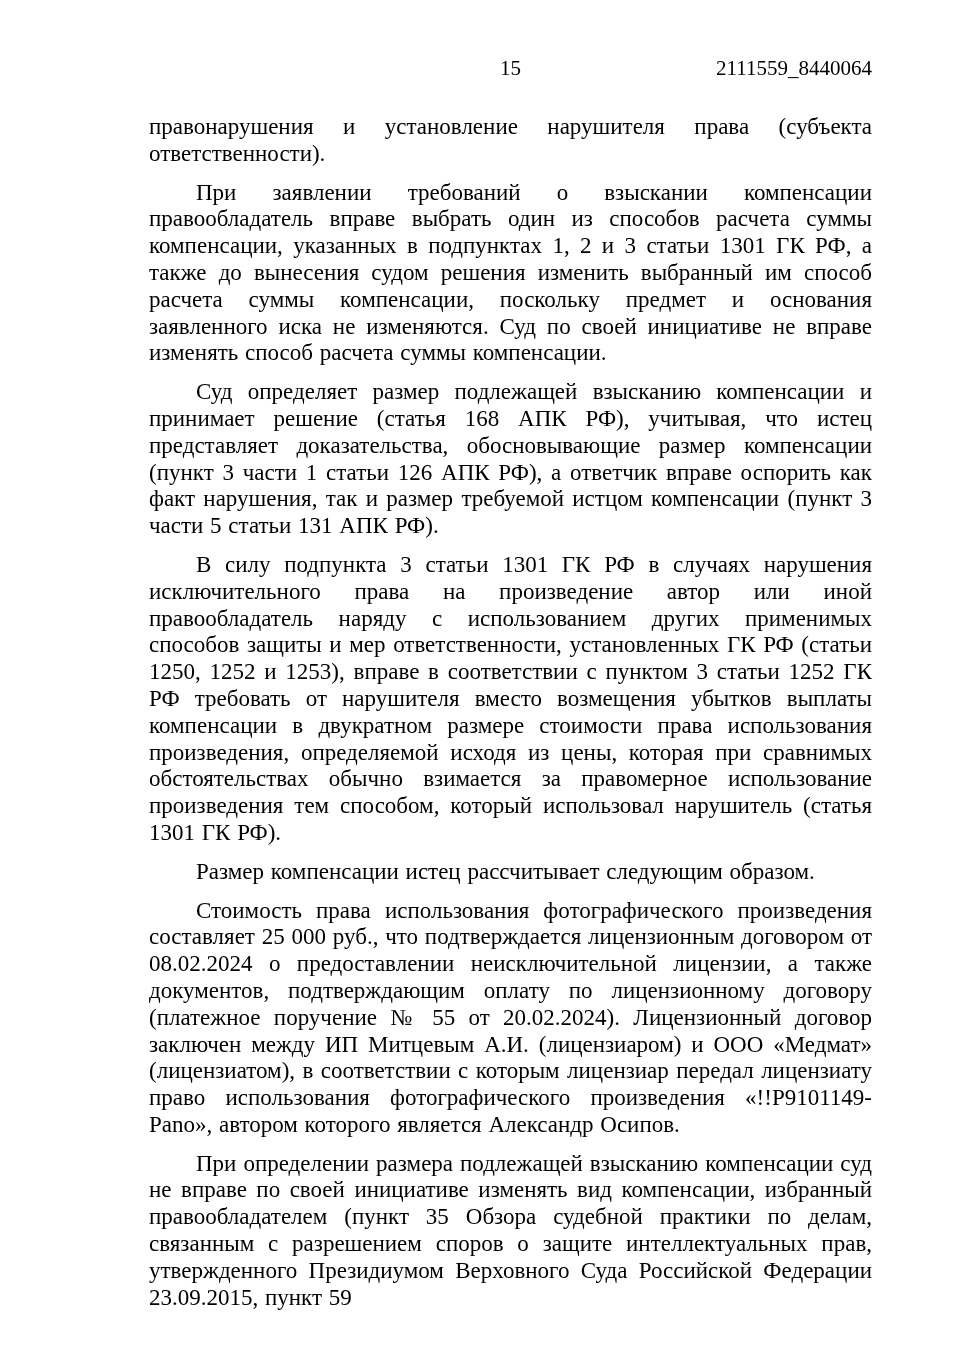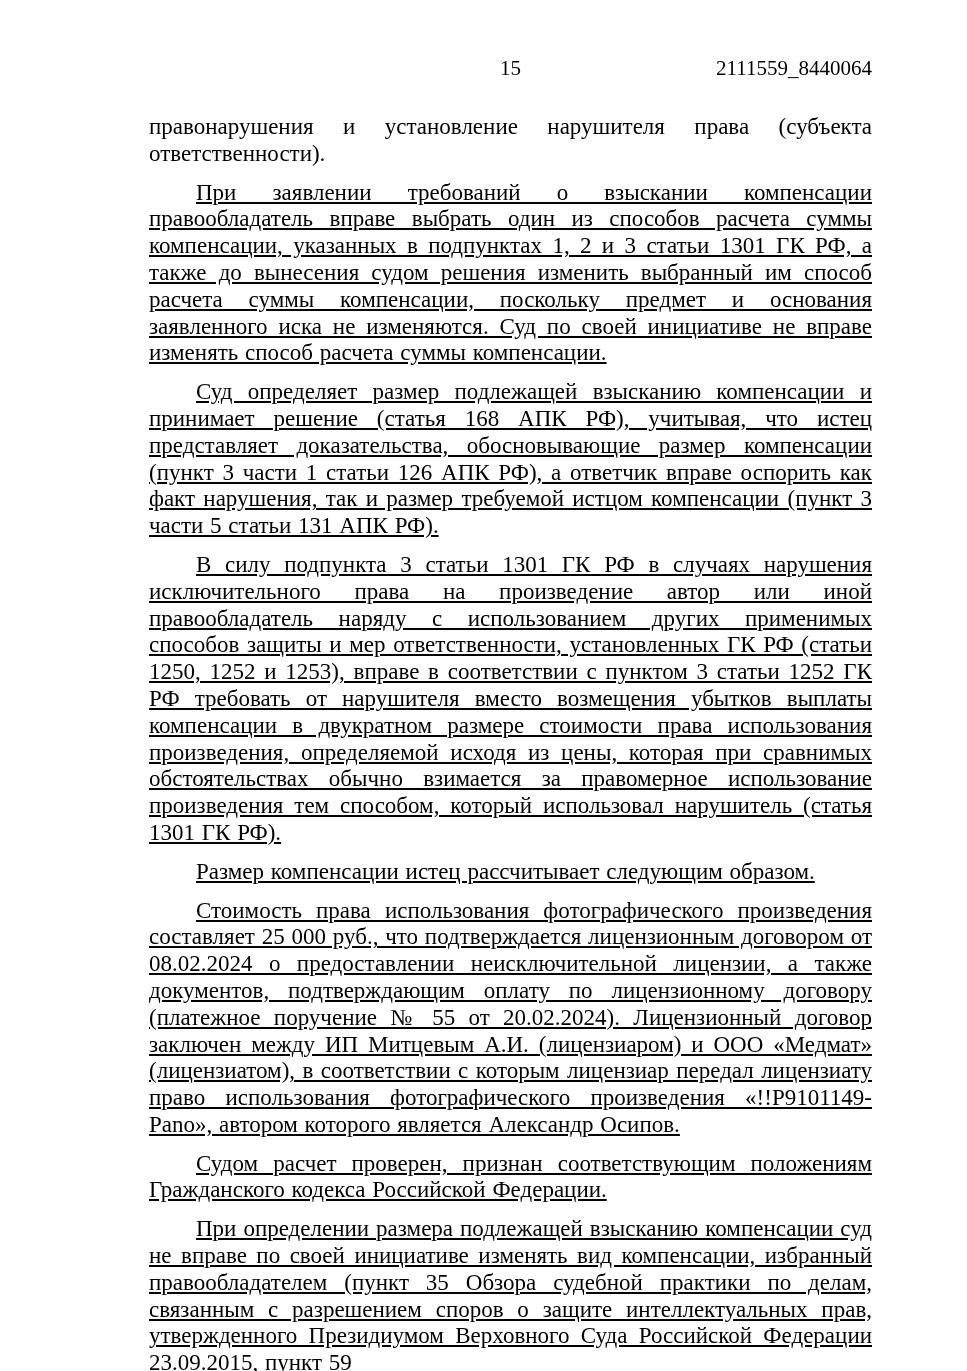--- a/index.html
+++ b/index.html
@@ -38,37 +38,35 @@
   }
   .doc-body p {
     margin: 12px;
     padding: 0;
     text-align: justify;
     line-height: 26.8px;
     word-spacing: 1px;
   }
   .doc-body p.indent {
     text-indent: 47px;
-    text-decoration: underline;
   }
 </style>
 </head>
 <body>
 
 <div class="page">
 
   <div class="page-header">
     <span class="page-number">15</span>
     <span class="doc-id">2111559_8440064</span>
   </div>
 
   <div class="doc-body">
     <p>правонарушения и установление нарушителя права (субъекта ответственности).</p>
     <p class="indent">При заявлении требований о взыскании компенсации правообладатель вправе выбрать один из способов расчета суммы компенсации, указанных в подпунктах 1, 2 и 3 статьи 1301 ГК РФ, а также до вынесения судом решения изменить выбранный им способ расчета суммы компенсации, поскольку предмет и основания заявленного иска не изменяются. Суд по своей инициативе не вправе изменять способ расчета суммы компенсации.</p>
     <p class="indent">Суд определяет размер подлежащей взысканию компенсации и принимает решение (статья 168 АПК РФ), учитывая, что истец представляет доказательства, обосновывающие размер компенсации (пункт 3 части 1 статьи 126 АПК РФ), а ответчик вправе оспорить как факт нарушения, так и размер требуемой истцом компенсации (пункт 3 части 5 статьи 131 АПК РФ).</p>
     <p class="indent">В силу подпункта 3 статьи 1301 ГК РФ в случаях нарушения исключительного права на произведение автор или иной правообладатель наряду с использованием других применимых способов защиты и мер ответственности, установленных ГК РФ (статьи 1250, 1252 и 1253), вправе в соответствии с пунктом 3 статьи 1252 ГК РФ требовать от нарушителя вместо возмещения убытков выплаты компенсации в двукратном размере стоимости права использования произведения, определяемой исходя из цены, которая при сравнимых обстоятельствах обычно взимается за правомерное использование произведения тем способом, который использовал нарушитель (статья 1301 ГК РФ).</p>
     <p class="indent">Размер компенсации истец рассчитывает следующим образом.</p>
     <p class="indent">Стоимость права использования фотографического произведения составляет 25 000 руб., что подтверждается лицензионным договором от 08.02.2024 о предоставлении неисключительной лицензии, а также документов, подтверждающим оплату по лицензионному договору (платежное поручение № 55 от 20.02.2024). Лицензионный договор заключен между ИП Митцевым А.И. (лицензиаром) и ООО «Медмат» (лицензиатом), в соответствии с которым лицензиар передал лицензиату право использования фотографического произведения «!!P9101149-Pano», автором которого является Александр Осипов.</p>
-    <p class="indent">Судом расчет проверен, признан соответствующим положениям Гражданского кодекса Российской Федерации.</p>
     <p class="indent">При определении размера подлежащей взысканию компенсации суд не вправе по своей инициативе изменять вид компенсации, избранный правообладателем (пункт 35 Обзора судебной практики по делам, связанным с разрешением споров о защите интеллектуальных прав, утвержденного Президиумом Верховного Суда Российской Федерации 23.09.2015, пункт 59</p>
   </div>
 
 </div>
 
 </body></html>

